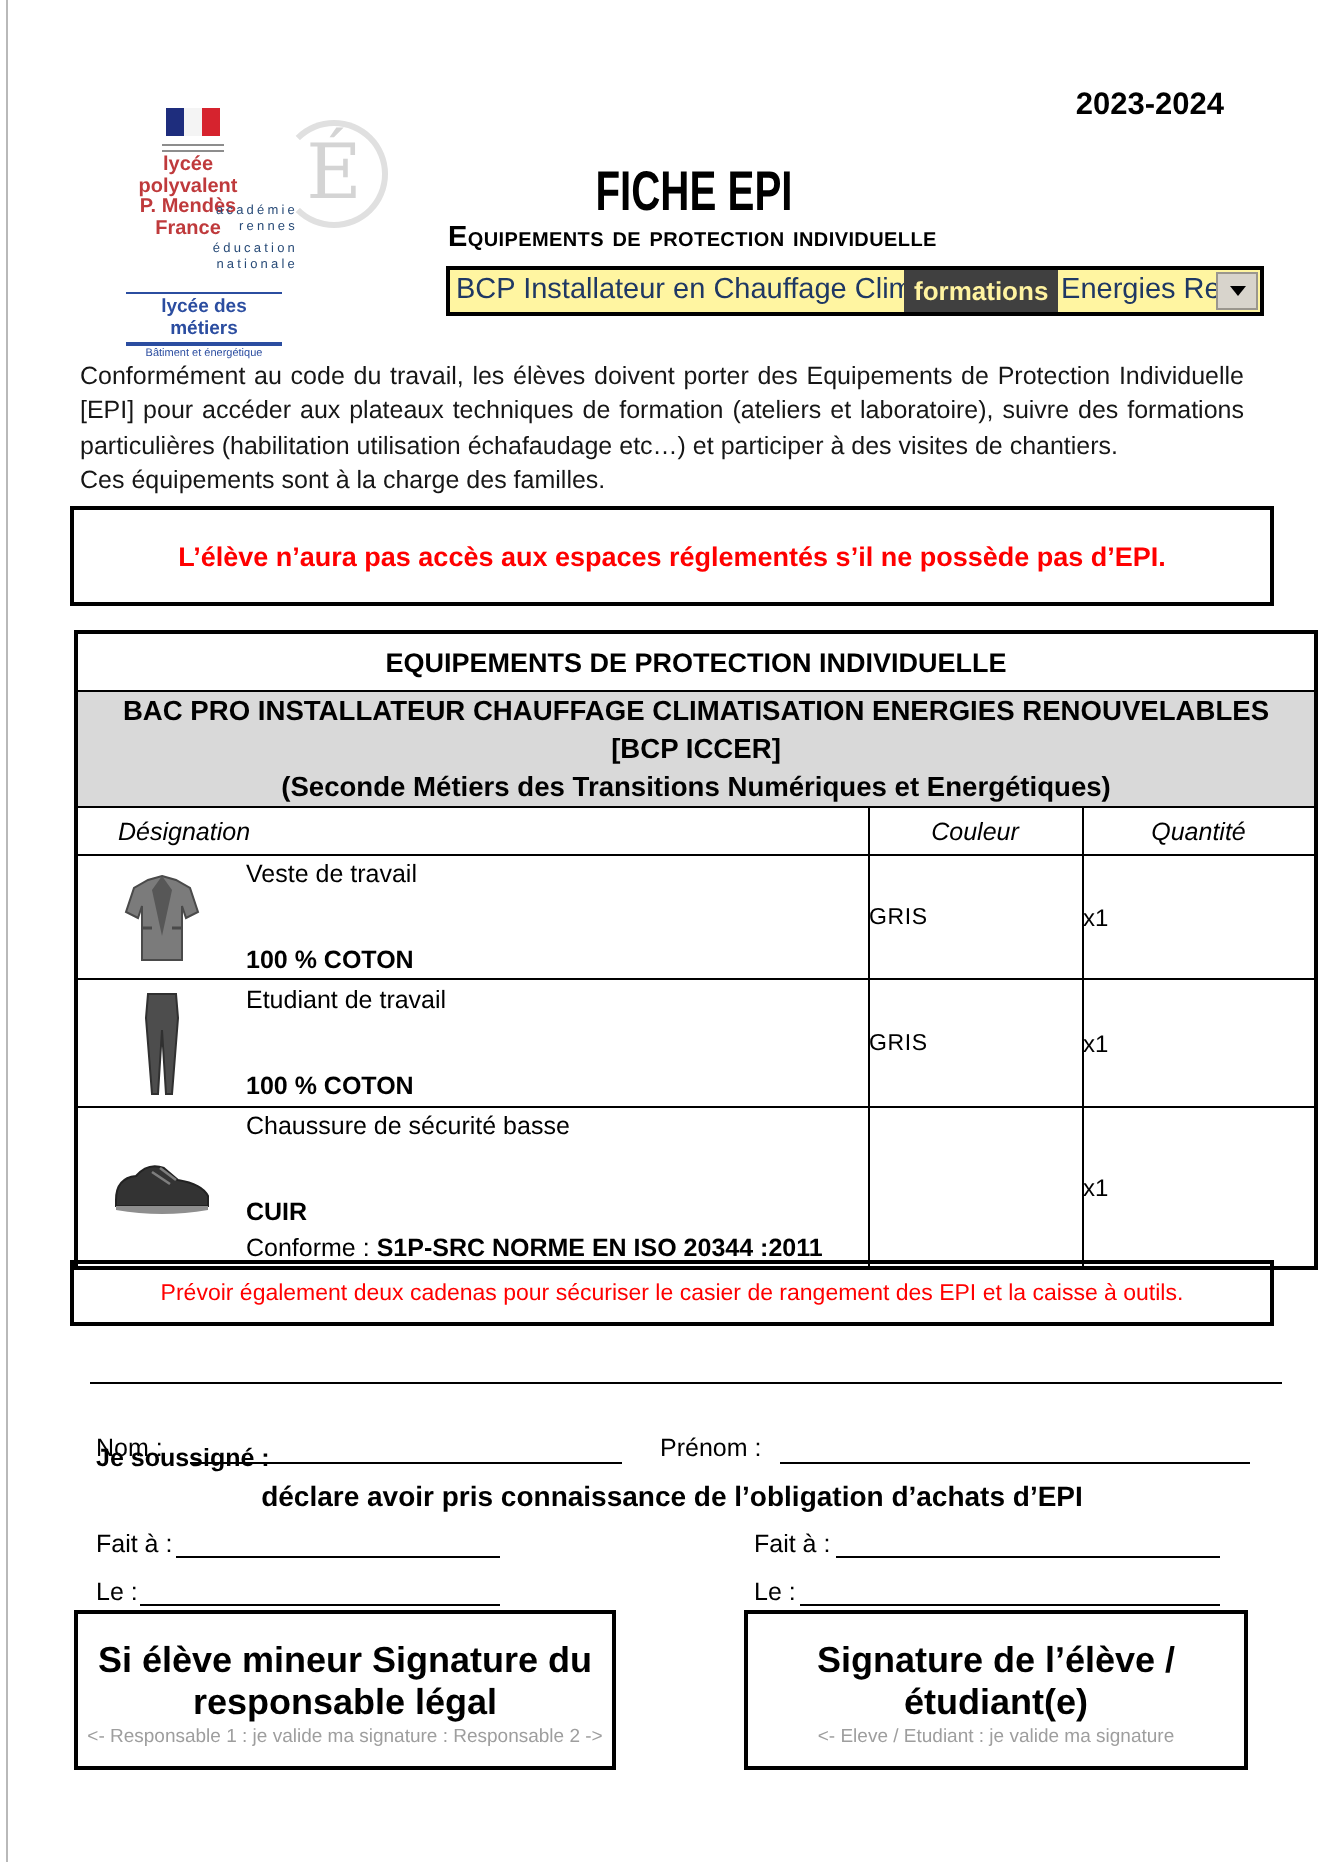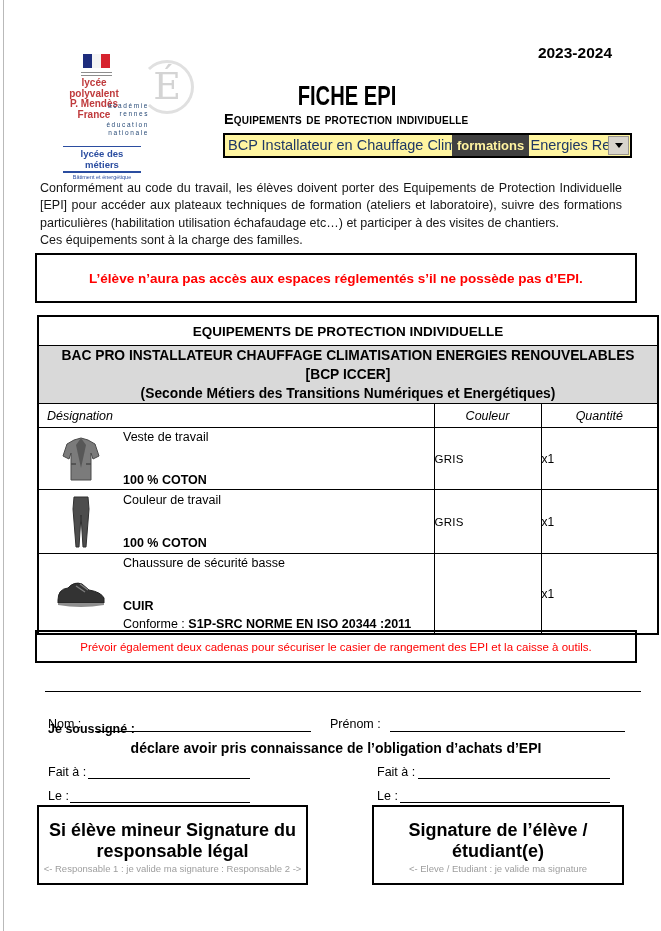--- a/index.html
+++ b/index.html
@@ -57,21 +57,21 @@
   .warnbox1 div{color:#FF0000;font-weight:bold;font-size:13.5px;}
 
   
   table.epi{position:absolute;left:37px;top:315px;width:620px;border-collapse:collapse;
             table-layout:fixed;border:2px solid #000;}
   table.epi td{border:1px solid #000;padding:0;vertical-align:middle;}
   .t-title{height:28px;text-align:center;font-weight:bold;font-size:13.5px;}
   .t-program{height:57px;background:#D9D9D9;text-align:center;font-weight:bold;font-size:13.8px;
              line-height:19px;padding:0 10px !important;}
   .t-colhead{height:24px;font-style:italic;font-size:12.5px;}
-  .t-colhead .c1{padding-left:8px;margin-left:32px;}
+  .t-colhead .c1{padding-left:20px;margin-left:32px;}
   .t-colhead .c2,.t-colhead .c3{text-align:center;}
   .item{display:flex;align-items:center;}
   .iconbox{width:84px;display:flex;align-items:center;justify-content:center;flex:0 0 84px;}
   .itemtext{flex:1;font-size:12.5px;line-height:18px;padding-right:6px;}
   .cell-center{text-align:left;font-size:12px;}
   .gris{font-size:11.5px;letter-spacing:.3px;}
 
   
   .warnbox2{position:absolute;left:35px;top:630px;width:602px;height:33px;border:2px solid #000;
             box-sizing:border-box;display:flex;align-items:center;justify-content:center;}
@@ -191,21 +191,21 @@
 
     <tr style="height:64px">
       <td>
             <div class="item">
         <div class="iconbox">
           <svg width="20" height="52" viewBox="0 0 20 52">
             <path d="M3 1 H17 L18 13 L15 51 H12 L10 19 L8 51 H5 L2 13 Z" fill="#4d4d4d" stroke="#303030" stroke-width="1"></path>
           </svg>
         </div>
         <div class="itemtext">
-          <div>Couleur de travail</div>
+          <div>Etudiant de travail</div>
           <div class="bold">100 % COTON</div>
         </div>
       </div>
           </td>
       <td class="cell-center gris">GRIS</td>
       <td class="cell-center">x1</td>
     </tr>
 
     <tr style="height:62px">
       <td>

